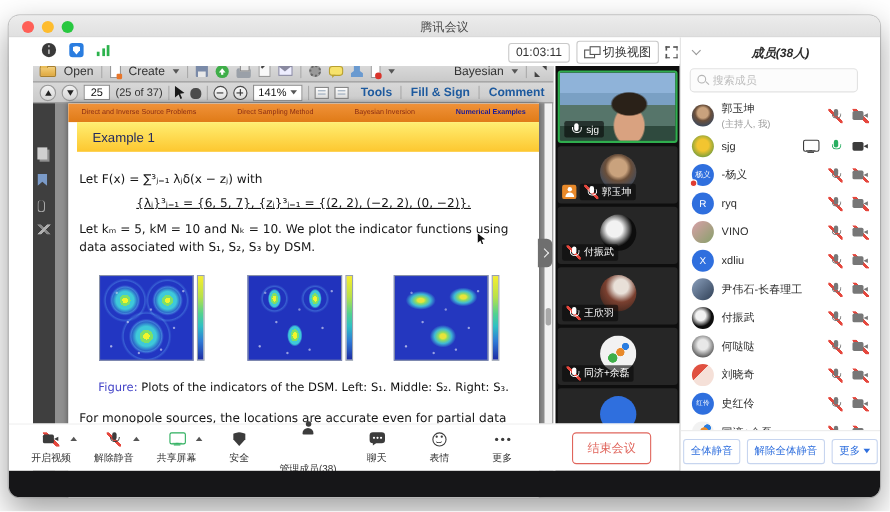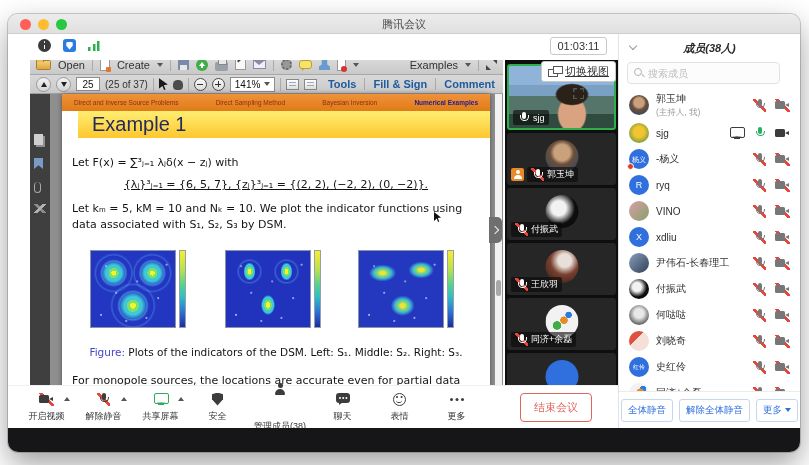--- a/index.html
+++ b/index.html
@@ -15,24 +15,24 @@
               background:linear-gradient(#ececec,#e0e0e0); border-bottom:1px solid #cfcfcf; }
   .tl { position:absolute; top:5px; width:11px; height:11px; border-radius:50%; }
   .tl.red { left:12px; background:#ff5f57; }
   .tl.yel { left:30px; background:#febc2e; }
   .tl.grn { left:48px; background:#28c840; }
   .wtitle { position:absolute; left:0; right:0; top:3px; text-align:center; font-size:11px; color:#4a4a4a; }
 
   
   .meetbar { position:absolute; left:0; top:20px; width:610px; height:26px; background:#fff; z-index:4; }
   .mb-left { position:absolute; left:30px; top:5px; display:flex; gap:12px; align-items:center; }
-  .mb-right { position:absolute; right:2px; top:3px; display:flex; gap:6px; align-items:center;flex-direction:column; }
+  .mb-right { position:absolute; right:2px; top:3px; display:flex; gap:6px; align-items:center; }
   .timerbox { border:1px solid #c9c9c9; border-radius:3px; padding:2px 6px; font-size:11px; color:#333; background:#fff; }
   .switchbtn { border:1px solid #c9c9c9; border-radius:3px; padding:2px 6px; font-size:11px; color:#333;
-               background:#fff; display:flex; align-items:center; gap:4px;text-decoration:underline; }
+               background:#fff; display:flex; align-items:center; gap:4px; }
 
   
   .ic { position:relative; display:inline-block; vertical-align:middle; }
   .ic::before, .ic::after { content:""; position:absolute; }
 
   .i-info { width:13px; height:13px; border-radius:50%; background:#3a3a3a; }
   .i-info::before { left:5.6px; top:5.6px; width:1.8px; height:4.6px; background:#fff; }
   .i-info::after { left:5.6px; top:2.4px; width:1.8px; height:1.8px; border-radius:50%; background:#fff; }
   .i-bshield { width:13px; height:13px; border-radius:3px; background:#2a7de0; }
   .i-bshield::before { left:3px; top:2.5px; width:7px; height:8px; background:#fff;
@@ -115,23 +115,23 @@
                  linear-gradient(45deg,transparent 42%,#8a8a8a 42% 58%,transparent 58%); }
 
   
   .slidepg { position:absolute; left:32px; top:39px; width:428px; bottom:-40px; background:#fff;
              box-shadow:0 0 5px rgba(0,0,0,.45); overflow:hidden; }
   .snav { position:absolute; left:0; top:0; right:0; height:17px;
           background:linear-gradient(#f0923a,#e07b17); display:flex; align-items:center;
           justify-content:space-between; padding:0 12px; font-size:6.5px; }
   .snav span { color:#8a2d14; }
   .snav .active { color:#1c1c96; font-weight:bold; }
-  .stitle { position:absolute; left:16px; top:17px; right:0; height:27px;
+  .stitle { position:absolute; left:8px; top:17px; right:0; height:27px;
             background:linear-gradient(#ffee72,#fdc72f); display:flex; align-items:center; padding-left:14px;
-            font-size:20px; color:#232a5e; }
+            font-size:12px; color:#232a5e; }
   .mline { position:absolute; font-size:11px; color:#151515; font-family:"DejaVu Sans",sans-serif; }
   .l1 { left:10px; top:62px; }
   .l2 { left:0; right:0; top:84px; text-align:center;text-decoration:underline; }
   .l3 { left:10px; top:108px; }
   .l4 { left:10px; top:124px; }
   .caption { position:absolute; left:0; right:0; top:252px; text-align:center; font-size:10.5px; color:#111;
              font-family:"DejaVu Sans",sans-serif; }
   .caption .figl { color:#4646c8; }
   .nextline { position:absolute; left:10px; top:280px; font-size:11px; color:#151515; font-family:"DejaVu Sans",sans-serif; }
   .pcursor { position:absolute; left:372px; top:118px; width:7px; height:10px; background:#111;
@@ -347,21 +347,21 @@
       <span class="ic i-upload"></span>
       <span class="ic i-print"></span>
       <span class="ic i-edit"></span>
       <span class="ic i-mail"></span>
       <span class="vdiv"></span>
       <span class="ic i-gear"></span>
       <span class="ic i-bub"></span>
       <span class="ic i-stamp"></span>
       <span class="ic i-att"></span>
       <span class="tri-down"></span>
-      <span style="margin-left:auto">Examples</span>
+      <span style="margin-left:auto">Bayesian</span>
       <span class="tri-down"></span>
       <span class="vdiv"></span>
       <span class="ic i-exp"></span>
     </div>
     <div class="atb2">
       <span class="navbtn">
             <span class="tri-up-d"></span>
           </span>
       <span class="navbtn">
             <span class="tri-down-d"></span>

